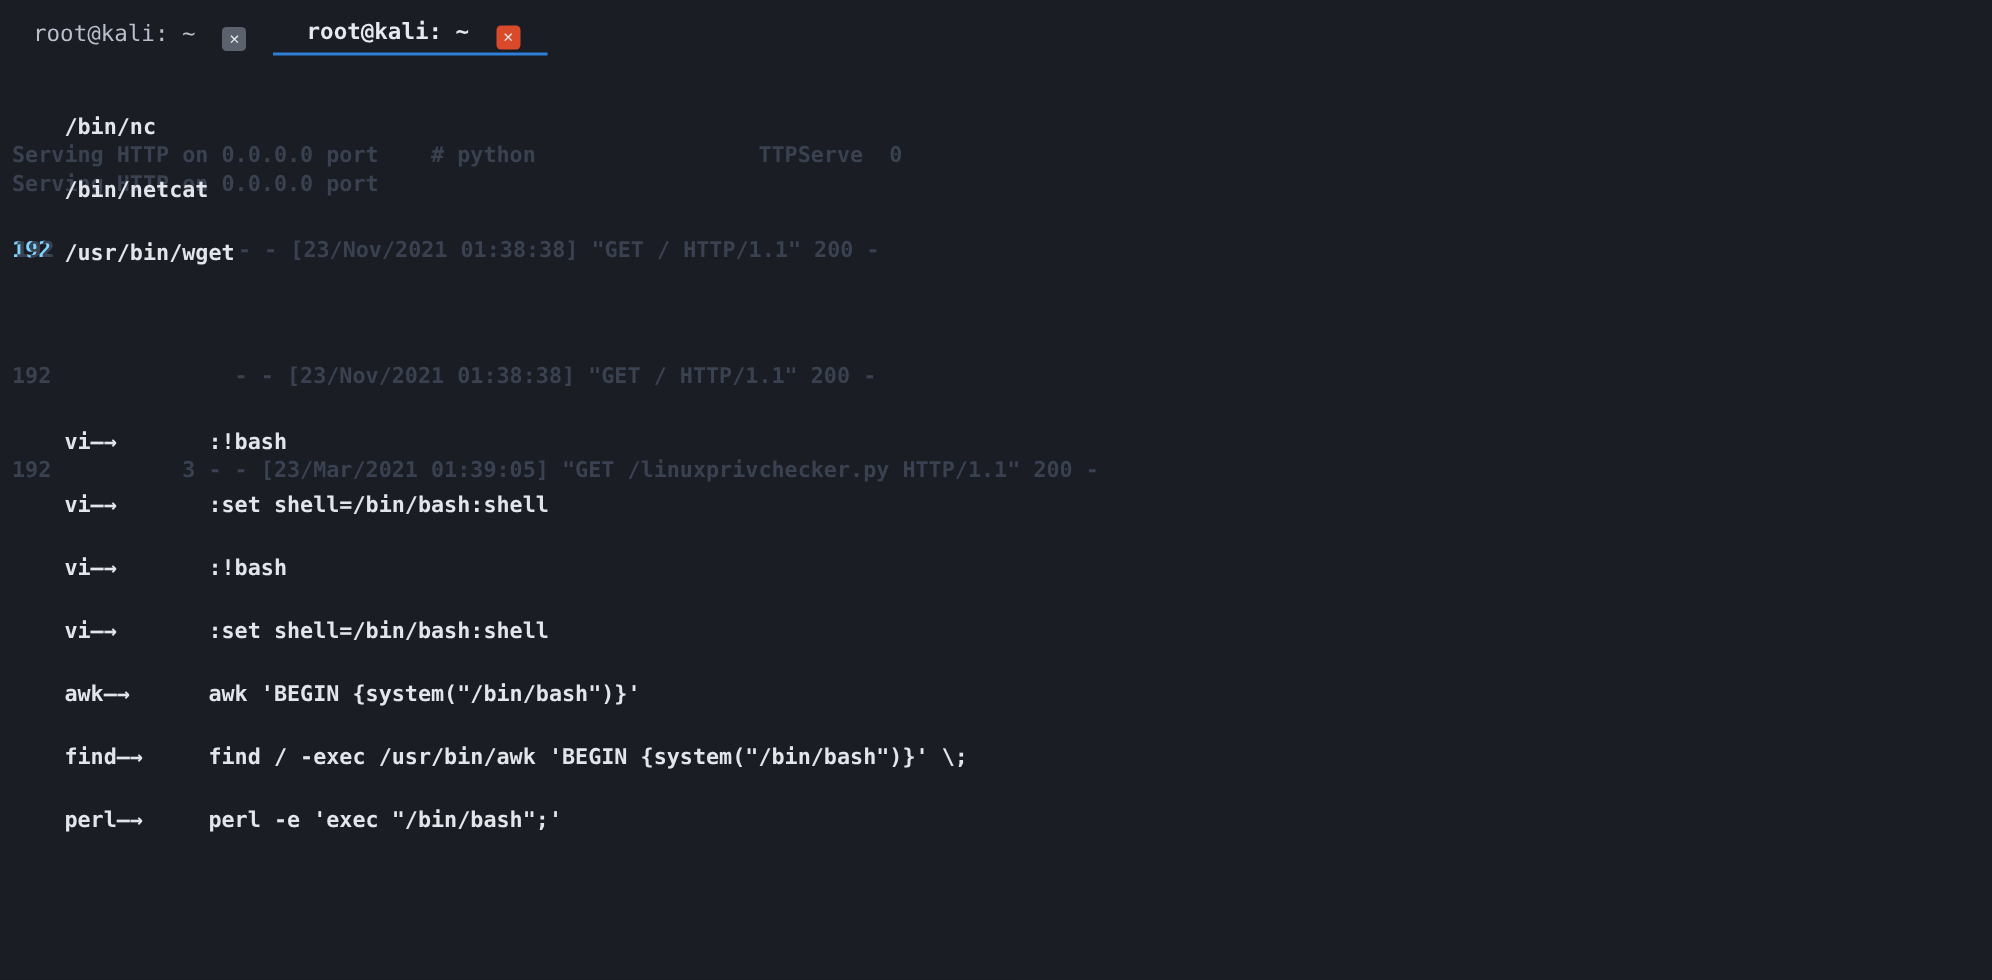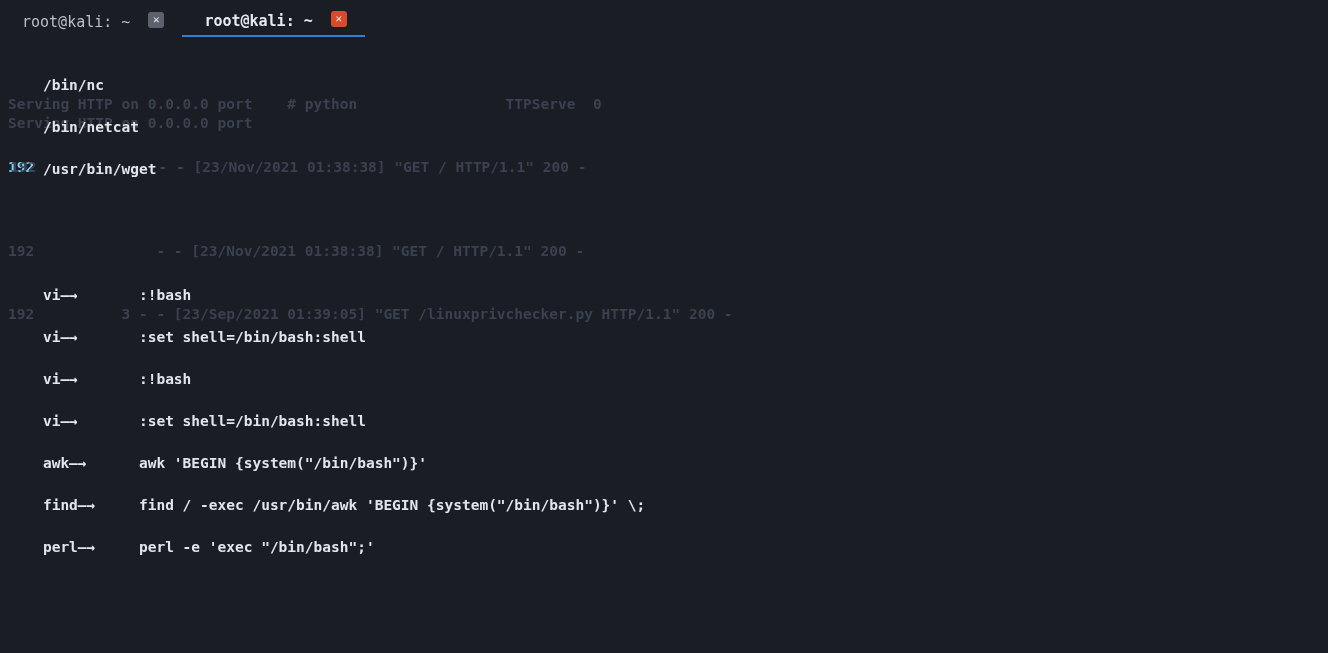--- a/index.html
+++ b/index.html
@@ -28,21 +28,21 @@
   .tabbar {
     position: relative;
     display: flex;
     align-items: center;
     height: 36px;
     padding-top: 6px;
     z-index: 2;
   }
   .tab {
     display: flex;
-    align-items: flex-start;
+    align-items: flex-end;
     gap: 10px;
     padding: 6px 18px 2px 22px;
     color: #b9bfcb;
     font-size: 15px;
     font-weight: 500;
     cursor: pointer;
   }
   .tab.active {
     color: #e6e9ef;
     font-weight: 700;
@@ -72,21 +72,21 @@
 </style>
 </head>
 <body>
 
 <div class="ghost-layer">
   <div class="ghost-line" style="height:10px"></div>
   <div class="ghost-line"><span>Serving HTTP on 0.0.0.0 port </span><span>   # python </span><span>                TTPServe  0</span></div>
   <div class="ghost-line"><span class="ghost-yellow">192</span><span></span><span style="margin-left:-24px;">192              - - [23/Nov/2021 01:38:38] "GET / HTTP/1.1" 200 -</span></div>
   
   <div class="ghost-line">192              - - [23/Nov/2021 01:38:38] "GET / HTTP/1.1" 200 -</div>
-  <div class="ghost-line">192          3 - - [23/Sep/2021 01:39:05] "GET /linuxprivchecker.py HTTP/1.1" 200 -</div>
+  <div class="ghost-line">192          3 - - [23/Mar/2021 01:39:05] "GET /linuxprivchecker.py HTTP/1.1" 200 -</div>
 </div>
 
 <div class="ghost-layer" style="top:8px;">
   <div class="ghost-line">&nbsp;</div>
   <div class="ghost-line">Serving HTTP on 0.0.0.0 port </div>
 </div>
 
 <div class="tabbar">
   <div class="tab">
     <span>root@kali: ~</span>

